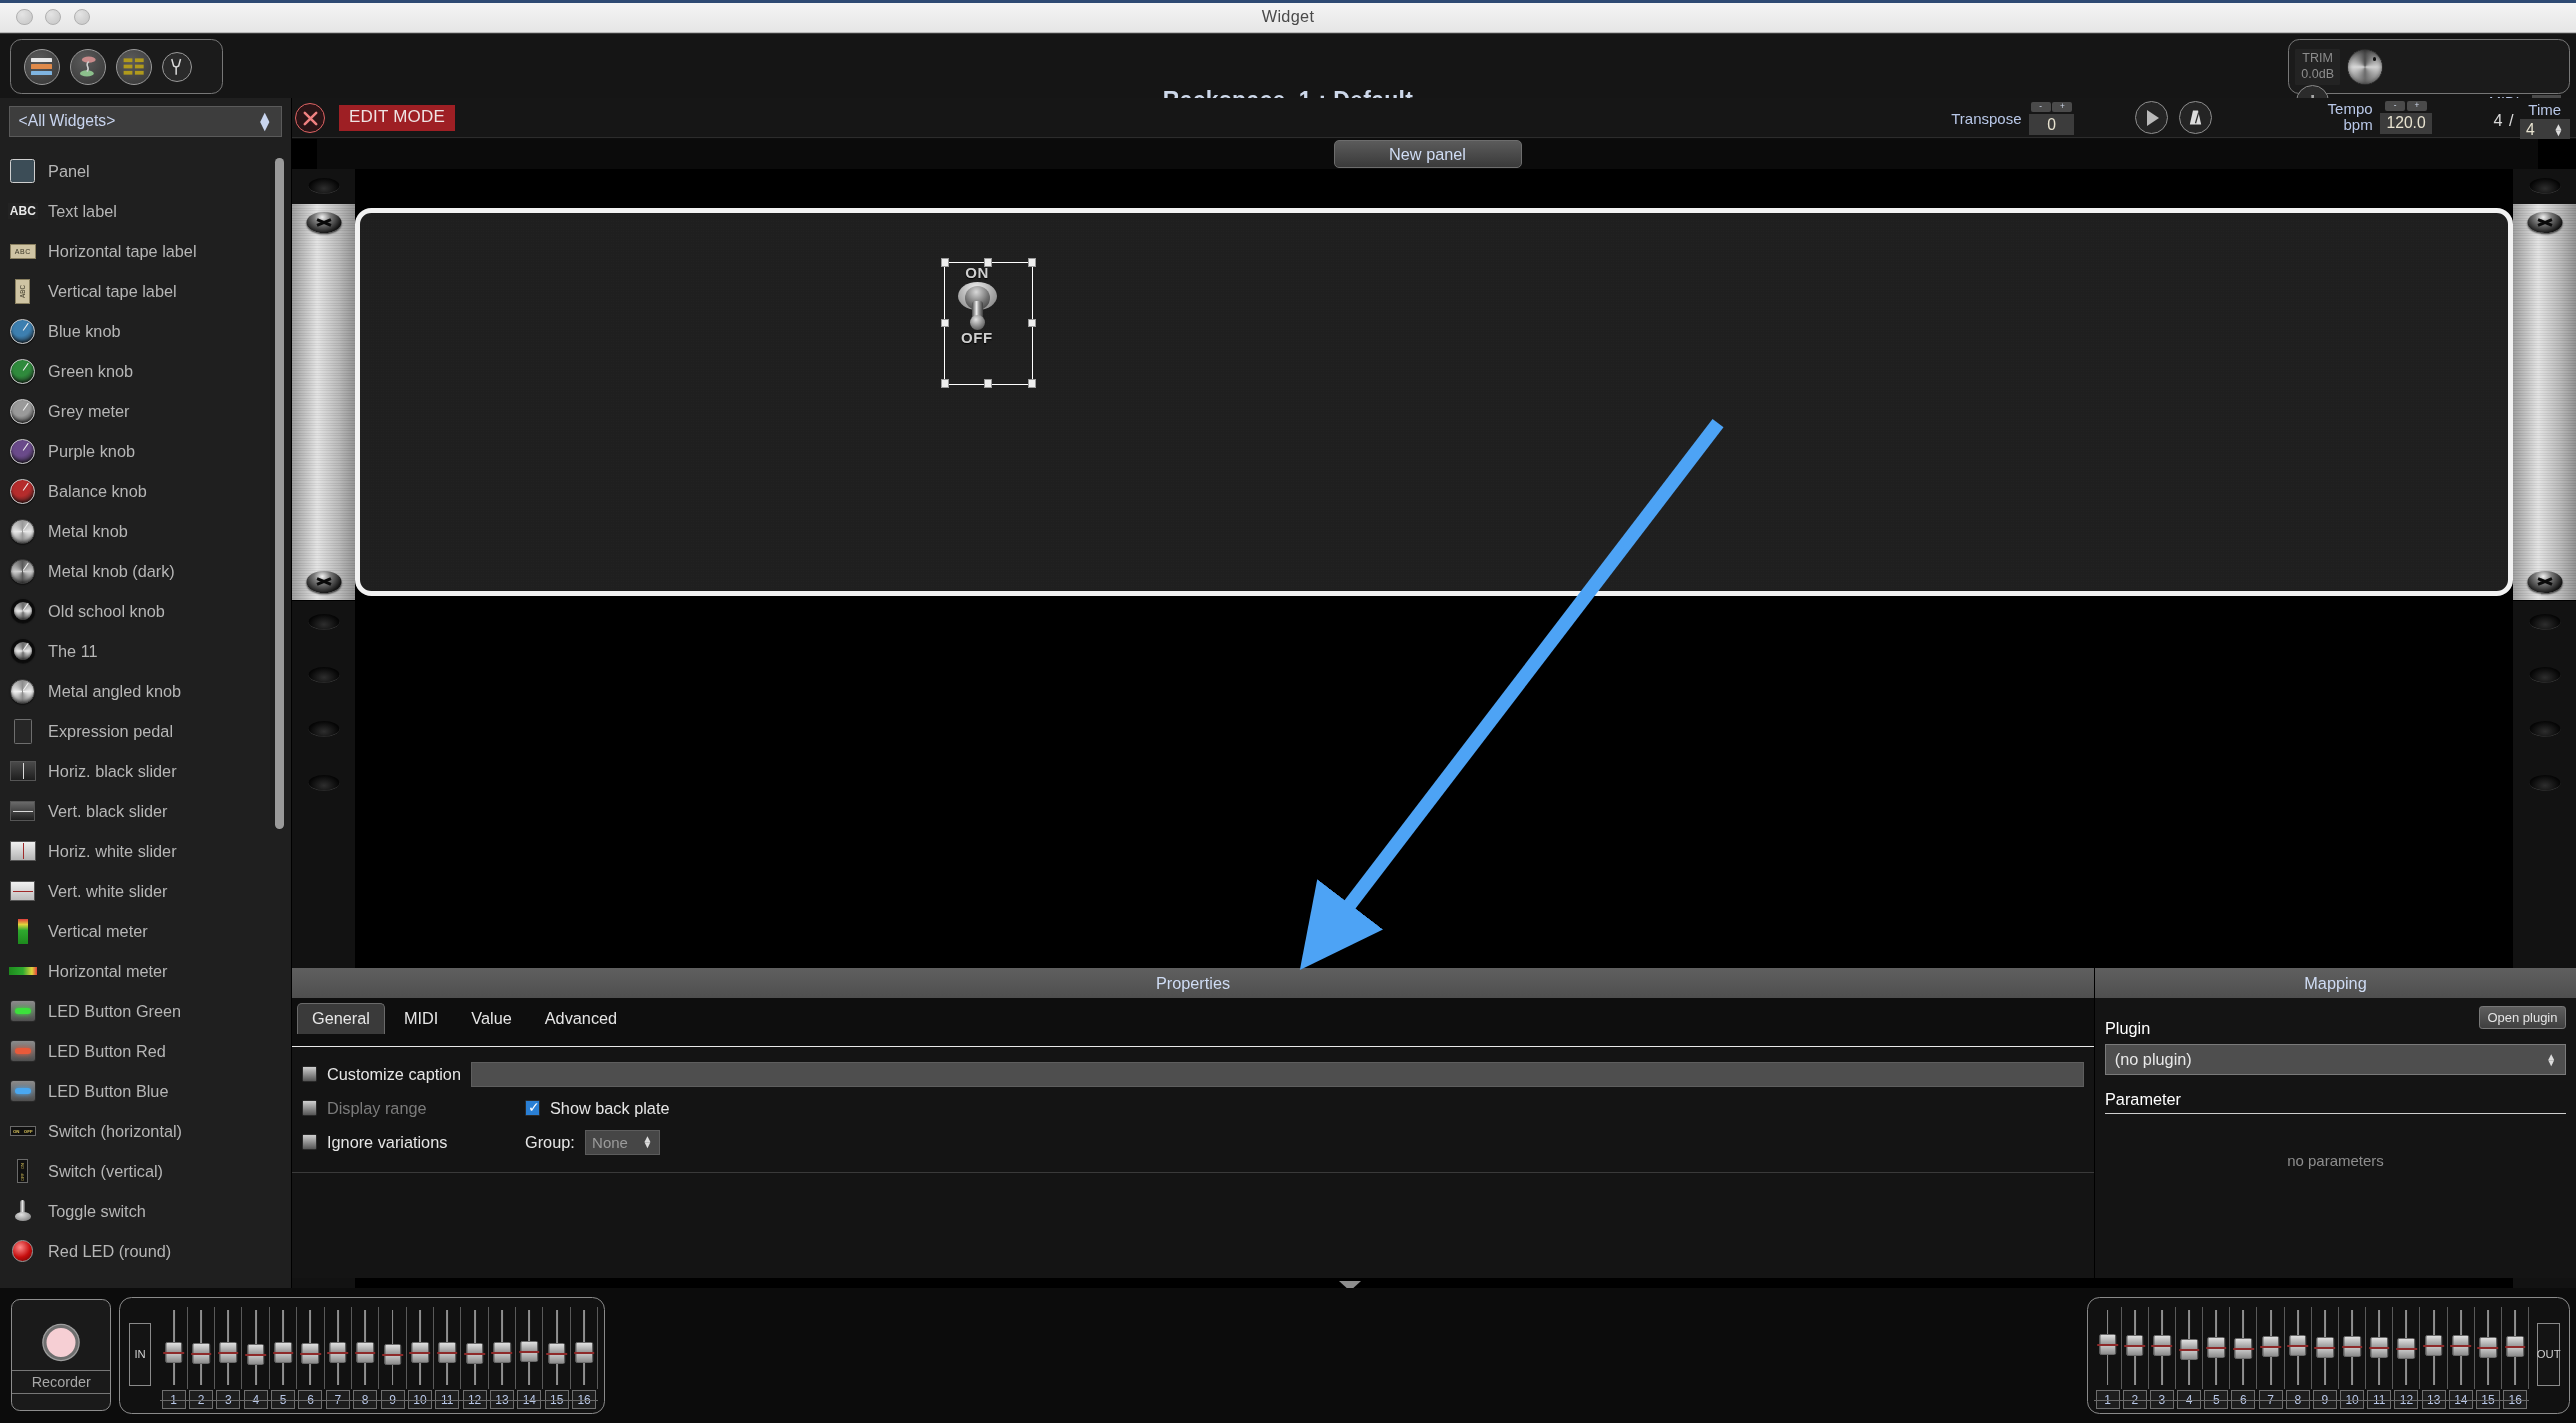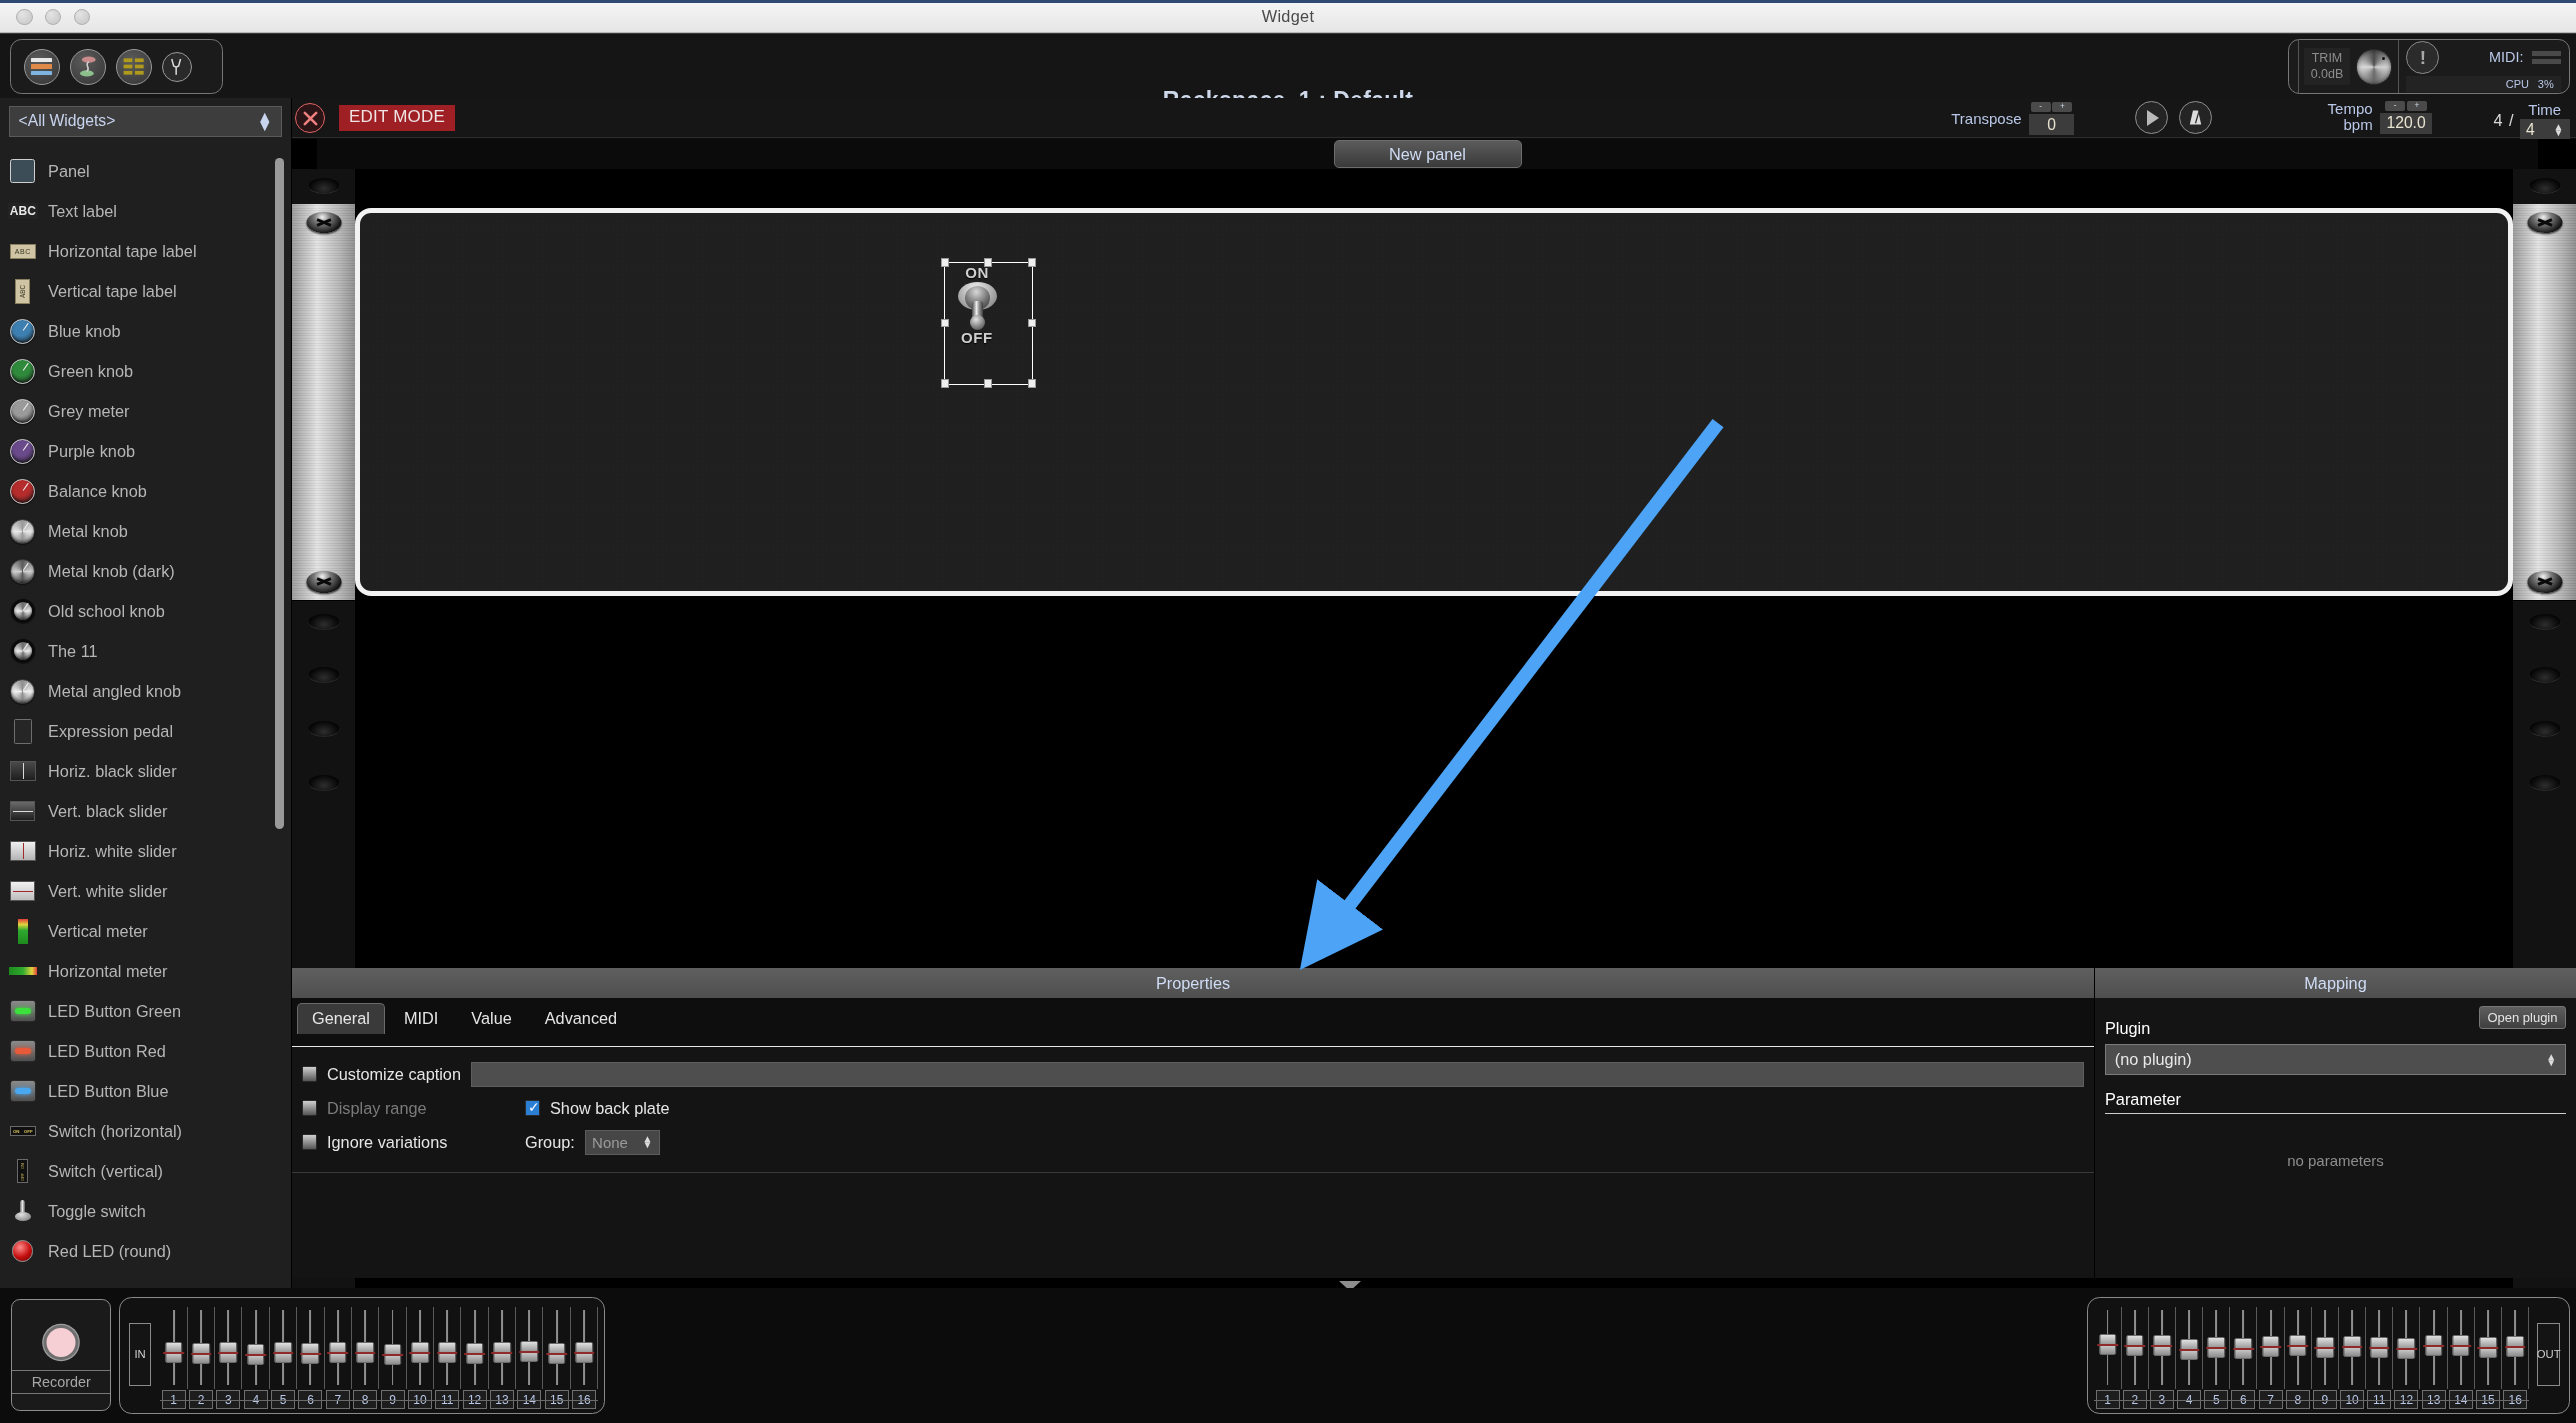--- a/index.html
+++ b/index.html
@@ -53,21 +53,21 @@
     position:absolute; left:0; top:33px; width:2576px; height:66px;
     display:flex; align-items:center; justify-content:center;
     pointer-events:none;
   }
   .rack-title span { font-size:23px; color:#cdd8ea; font-weight:bold;
     letter-spacing:0.3px; }
 
   .meter-cluster {
     position:absolute; right:6.3px; top:5px; height:55px; width:282px;
     border:0.6px solid #777; border-radius:11.3px; background:#1b1b1b;
-    display:flex; align-items:stretch;
+    display:flex; align-items:stretch;flex-direction:column;
   }
   .mc-sep { width:0.6px; background:#555; }
   .mc-pad { flex:0 0 8.8px; }
   .trim-box { display:flex; align-items:center; gap:6.3px; padding:0 6.3px; }
   .trim-txt { display:flex; flex-direction:column; align-items:center;
     background:#232323; padding:2.5px 6.3px; border-radius:1.3px; }
   .trim-txt b { font-size:12.5px; color:#8d8d8d; font-weight:normal; line-height:1.25; }
   .trim-knob { width:36px; height:36px; border-radius:50%;
     background: conic-gradient(from 180deg, #6a6a6a, #d9d9d9 25%, #4a4a4a 50%, #d2d2d2 75%, #6a6a6a);
     border:1.3px solid #2a2a2a; position:relative;

